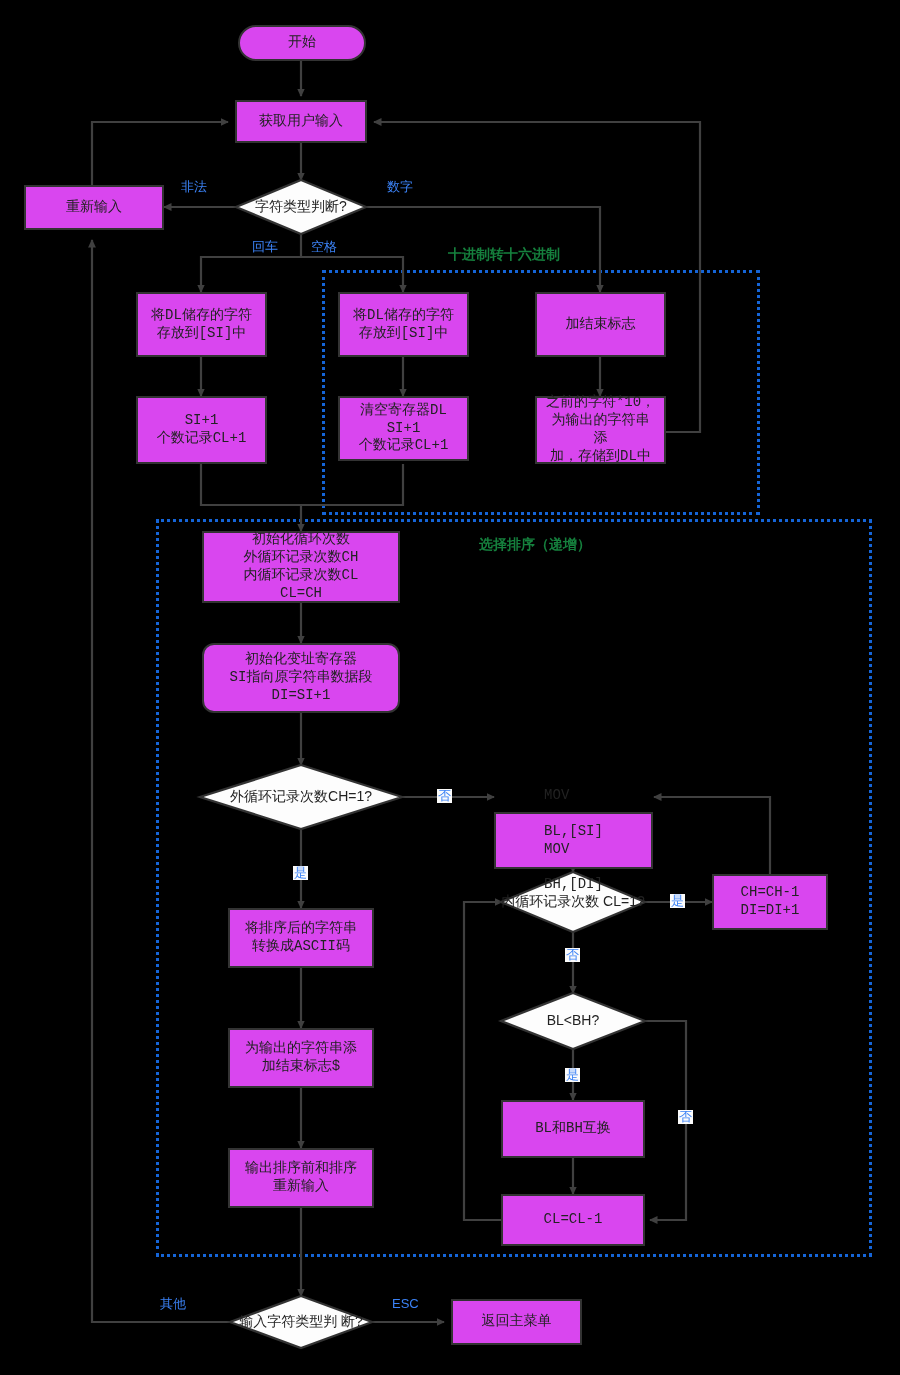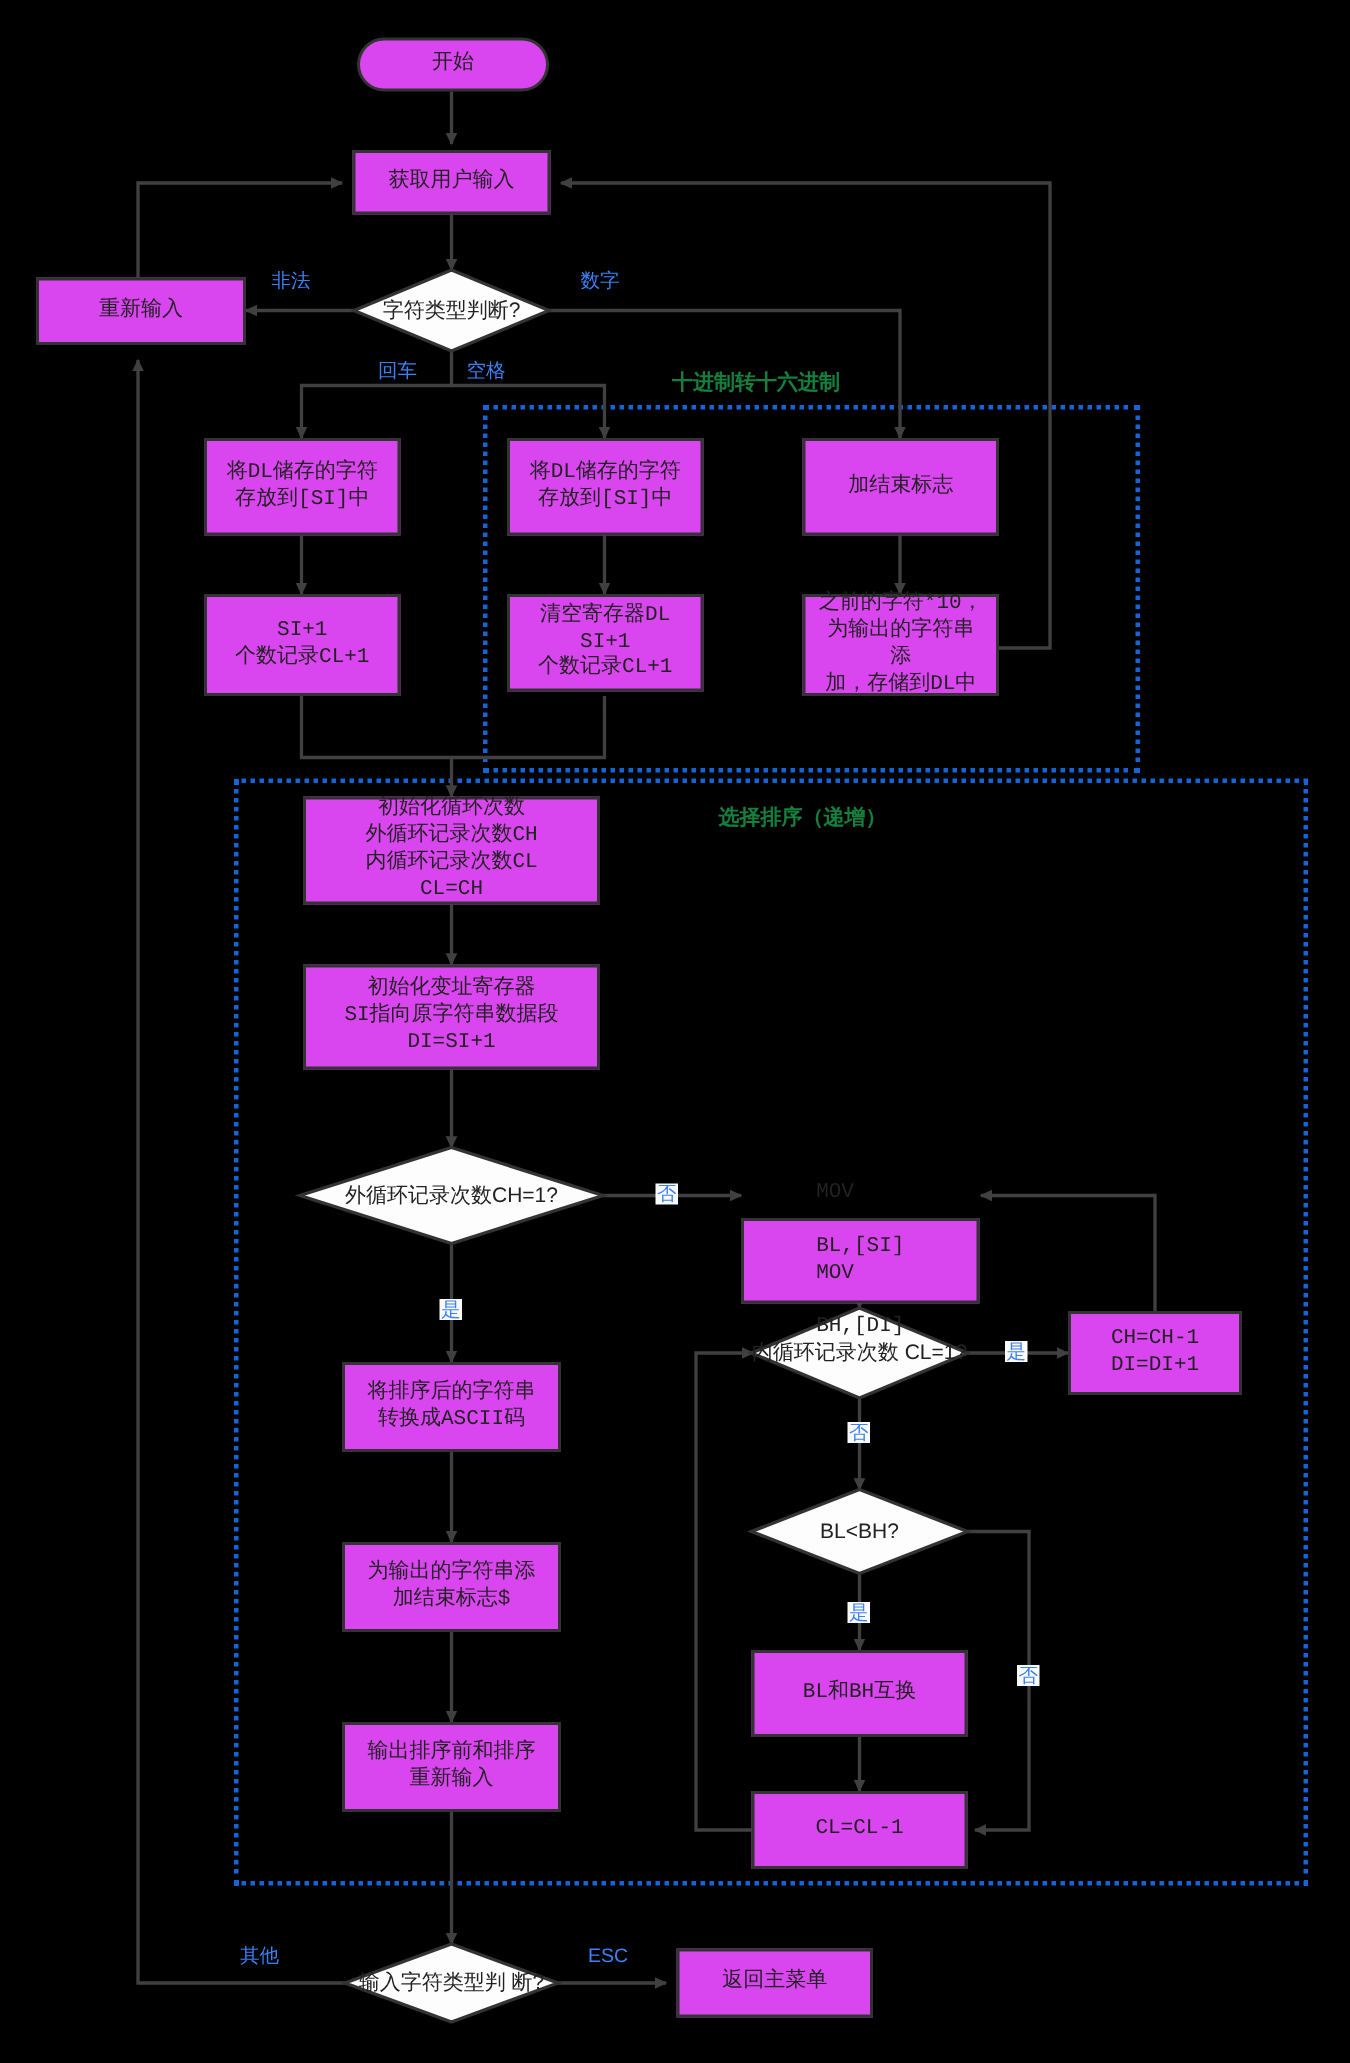--- a/index.html
+++ b/index.html
@@ -165,21 +165,21 @@
 
   <div class="node" style="left:202px;top:531px;width:198px;height:72px;">
     <span>
       <span>初始化循环次数</span>
       <span>外循环记录次数CH</span>
       <span>内循环记录次数CL</span>
       <span>CL=CH</span>
     </span>
   </div>
 
-  <div class="node" style="left:202px;top:643px;width:198px;height:70px;">
+  <div class="node" style="left:202px;top:643px;width:198px;height:70px;border-radius:12px;">
     <span>
       <span>初始化变址寄存器</span>
       <span>SI指向原字符串数据段</span>
       <span>DI=SI+1</span>
     </span>
   </div>
 
   <div class="diamond" style="left:200px;top:765px;width:202px;height:64px;">
     <span class="dlabel">外循环记录次数CH=1?</span>
   </div>

